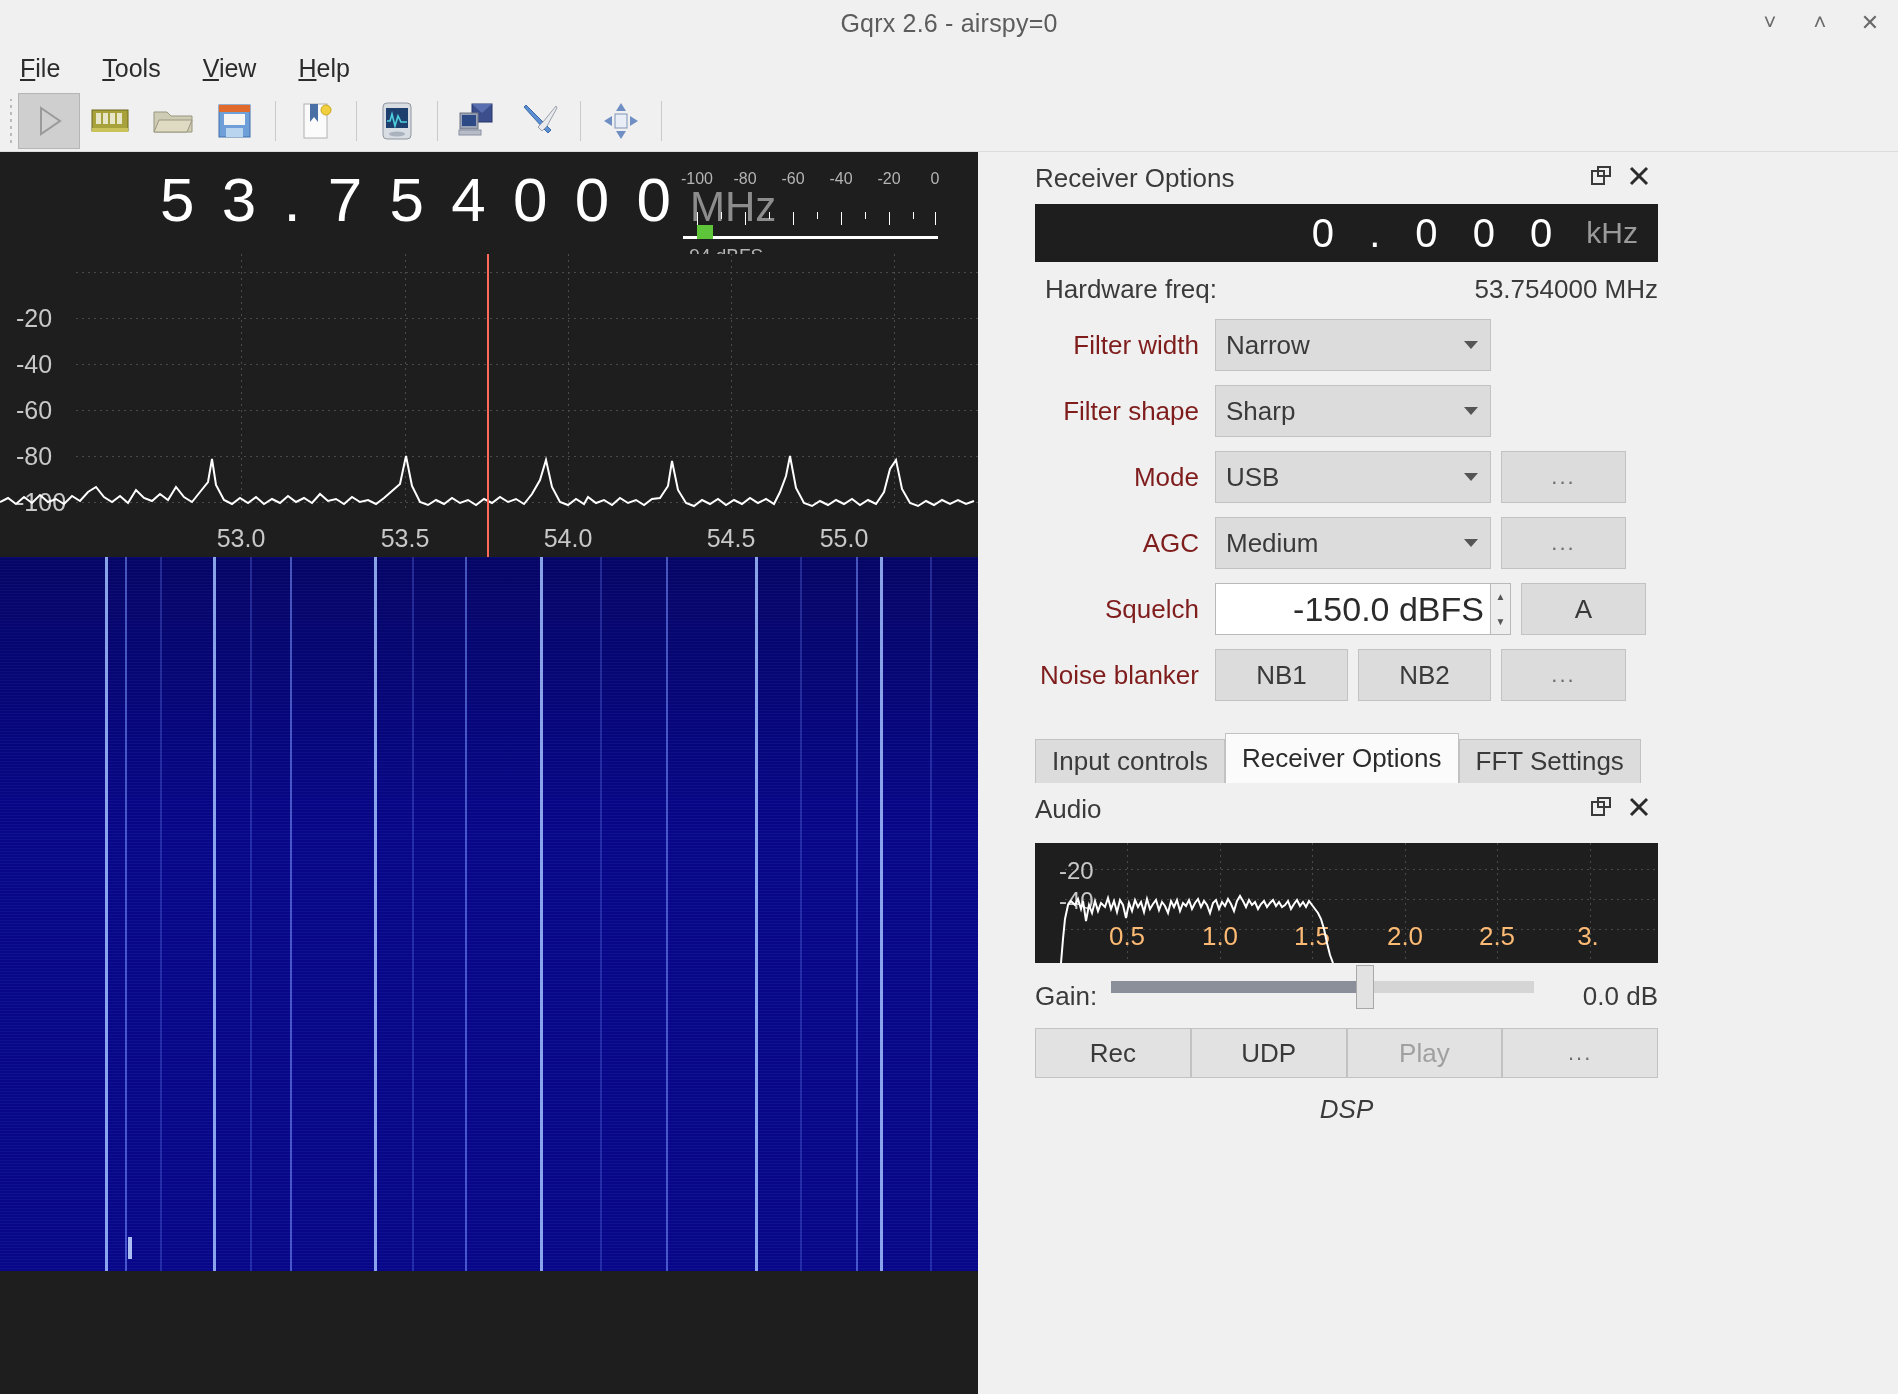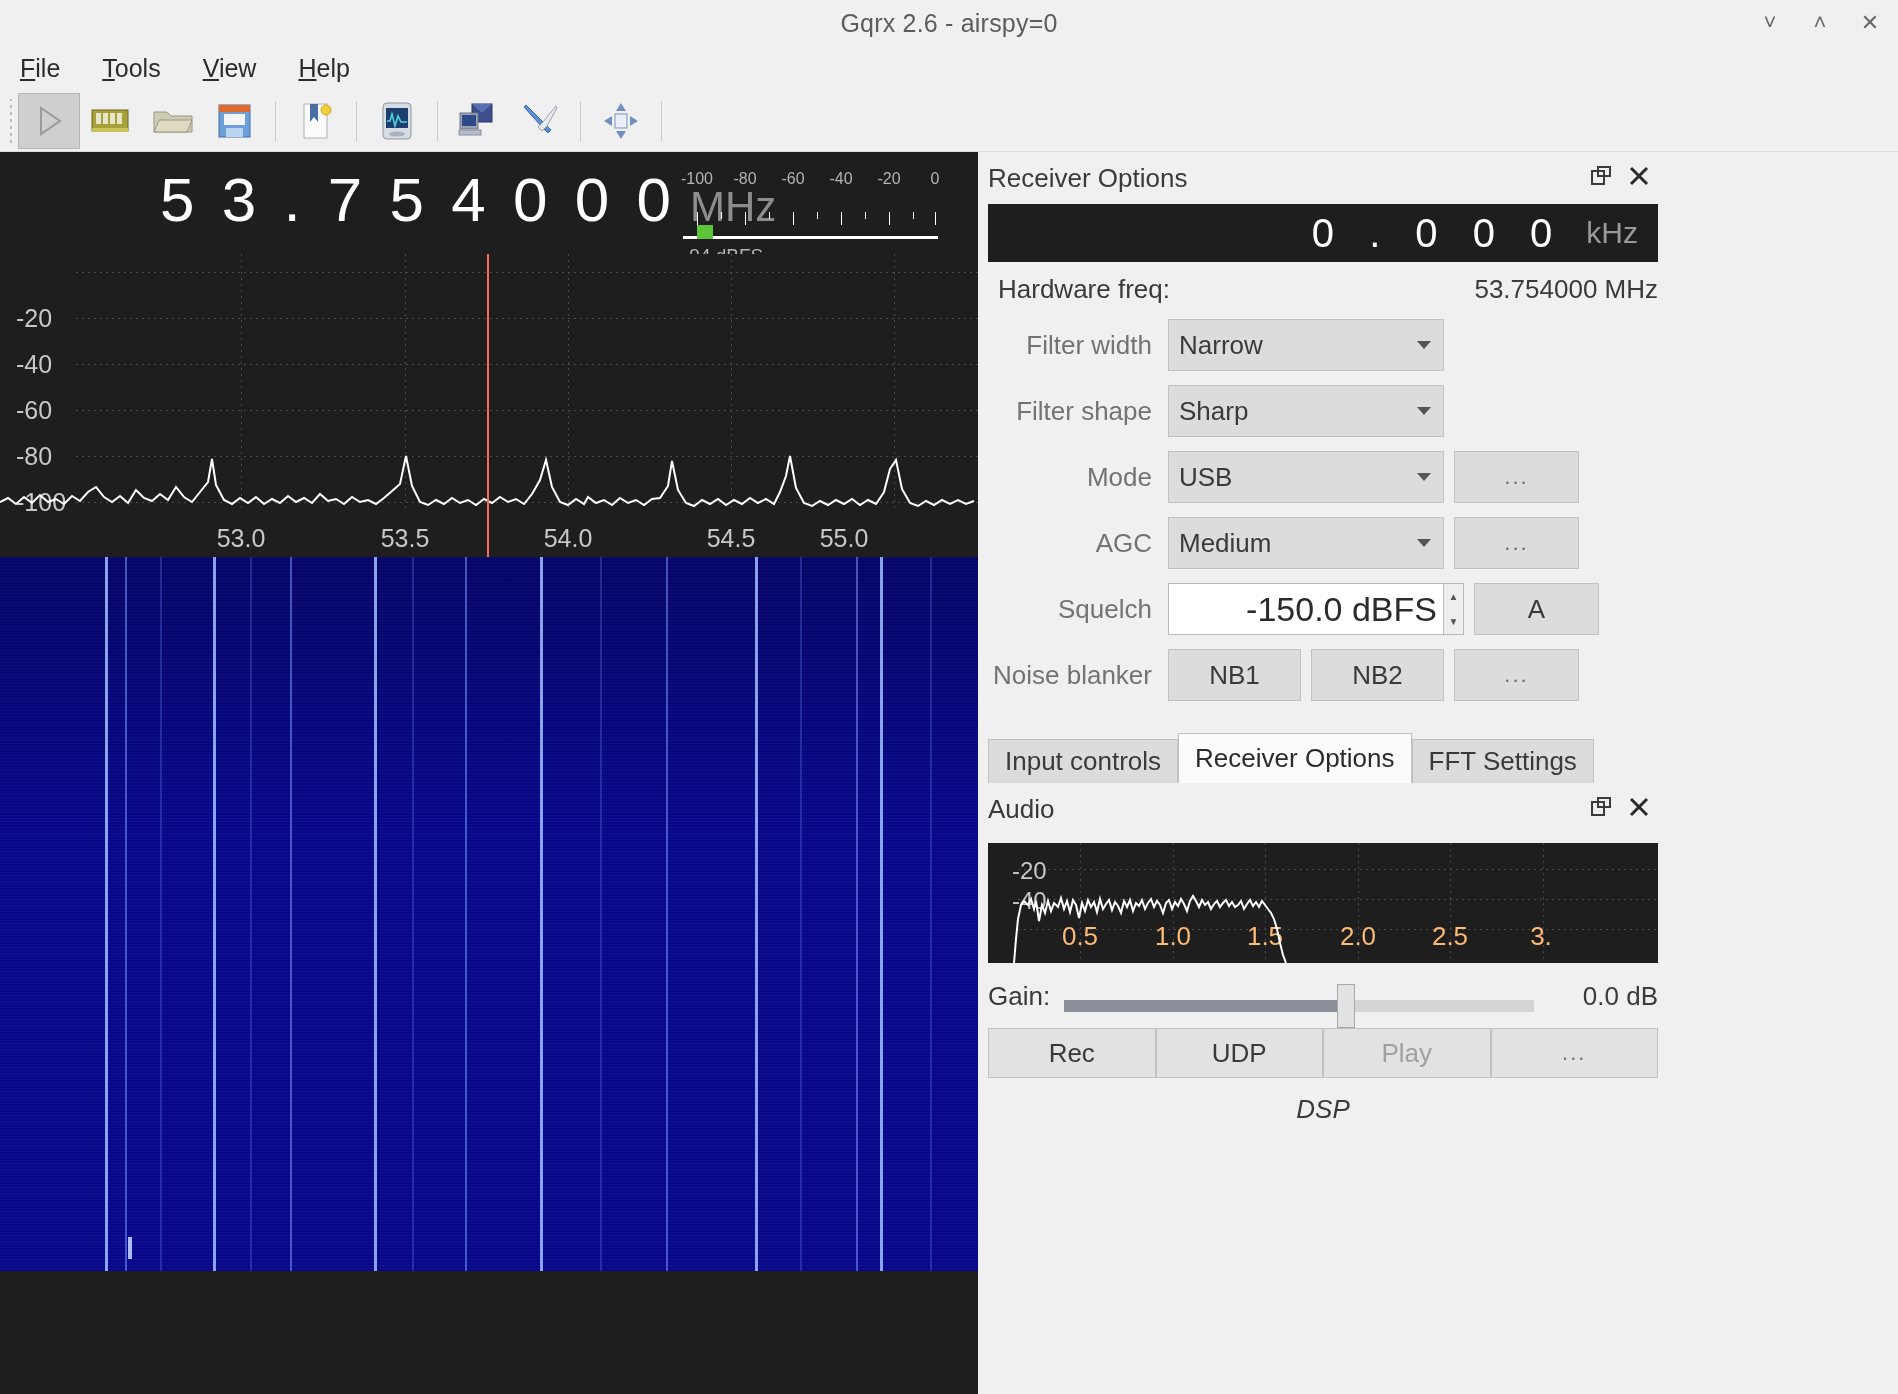--- a/index.html
+++ b/index.html
@@ -60,21 +60,21 @@
     background: #cfcfcf;
     border: 1px solid #b6b6b6;
   }
   .tb-sep {
     width: 1px; height: 40px; background: #cacaca; margin: 0 9px;
   }
 
   
   .body-wrap { display: flex; width: 1668px; height: 1242px; }
   .left { width: 978px; height: 1242px; position: relative; background: #1e1e1e; }
-  .right { width: 920px; height: 1242px; background: #f0f0f0; position: relative; }
+  .right { width: 920px; height: 1242px; background: #f0f0f0; position: relative; padding-left: 47px; }
 
   
   .fft-area { width: 978px; height: 405px; background: #1e1e1e; position: relative; }
   .bigfreq {
     position: absolute; left: 160px; top: 12px;
     font-size: 62px; color: #ffffff; letter-spacing: 5px;
     font-family: "Liberation Sans", sans-serif; font-weight: 300;
     white-space: nowrap;
   }
   .bigfreq .unit { color: #8d8d8d; font-size: 42px; letter-spacing: 0; margin-left: 14px; }
@@ -170,21 +170,21 @@
   .hwrow {
     display: flex; margin: 12px 10px 0 10px; font-size: 26px; color: #3a3a3a;
   }
   .hwrow .k { flex: 1; margin-left: 10px; }
   .hwrow .v { }
 
   .formrow {
     display: flex; align-items: center; margin: 14px 10px 0 10px; gap: 10px;
   }
   .formrow .lab {
-    width: 170px; text-align: right; font-size: 26px; color: #737373;
+    width: 170px; text-align: right; font-size: 26px; color: #7f1d1d;
     padding-right: 6px;
   }
   .combo {
     width: 276px; height: 52px; background: #dcdcdc; border: 1px solid #c2c2c2;
     display: flex; align-items: center; padding: 0 10px;
     font-size: 26px; color: #3a3a3a; position: relative;
   }
   .combo .arrow {
     position: absolute; right: 12px; top: 50%; transform: translateY(-50%);
     width: 0; height: 0; border-left: 7px solid transparent;
@@ -239,21 +239,21 @@
   .audio-plot .gh {
     position: absolute; left: 30px; right: 0; height: 1px;
     background: repeating-linear-gradient(to right,#4a4a4a 0 2px,transparent 2px 6px);
   }
   .audio-plot .gv {
     position: absolute; top: 0; bottom: 0; width: 1px;
     background: repeating-linear-gradient(to bottom,#4a4a4a 0 2px,transparent 2px 6px);
   }
 
   .gainrow {
-    display: flex; align-items: flex-end; margin: 18px 10px 0 10px; gap: 14px;
+    display: flex; align-items: flex-start; margin: 18px 10px 0 10px; gap: 14px;
   }
   .gainrow .lab { font-size: 26px; color: #3a3a3a; }
   .slider {
     flex: 1; height: 12px; background: #d5d5d5; position: relative;
   }
   .slider .fill { position: absolute; left: 0; top: 0; bottom: 0; background: #8a8f99; }
   .slider .knob {
     position: absolute; top: -16px; width: 18px; height: 44px;
     background: #e2e2e2; border: 1px solid #a8a8a8;
   }

